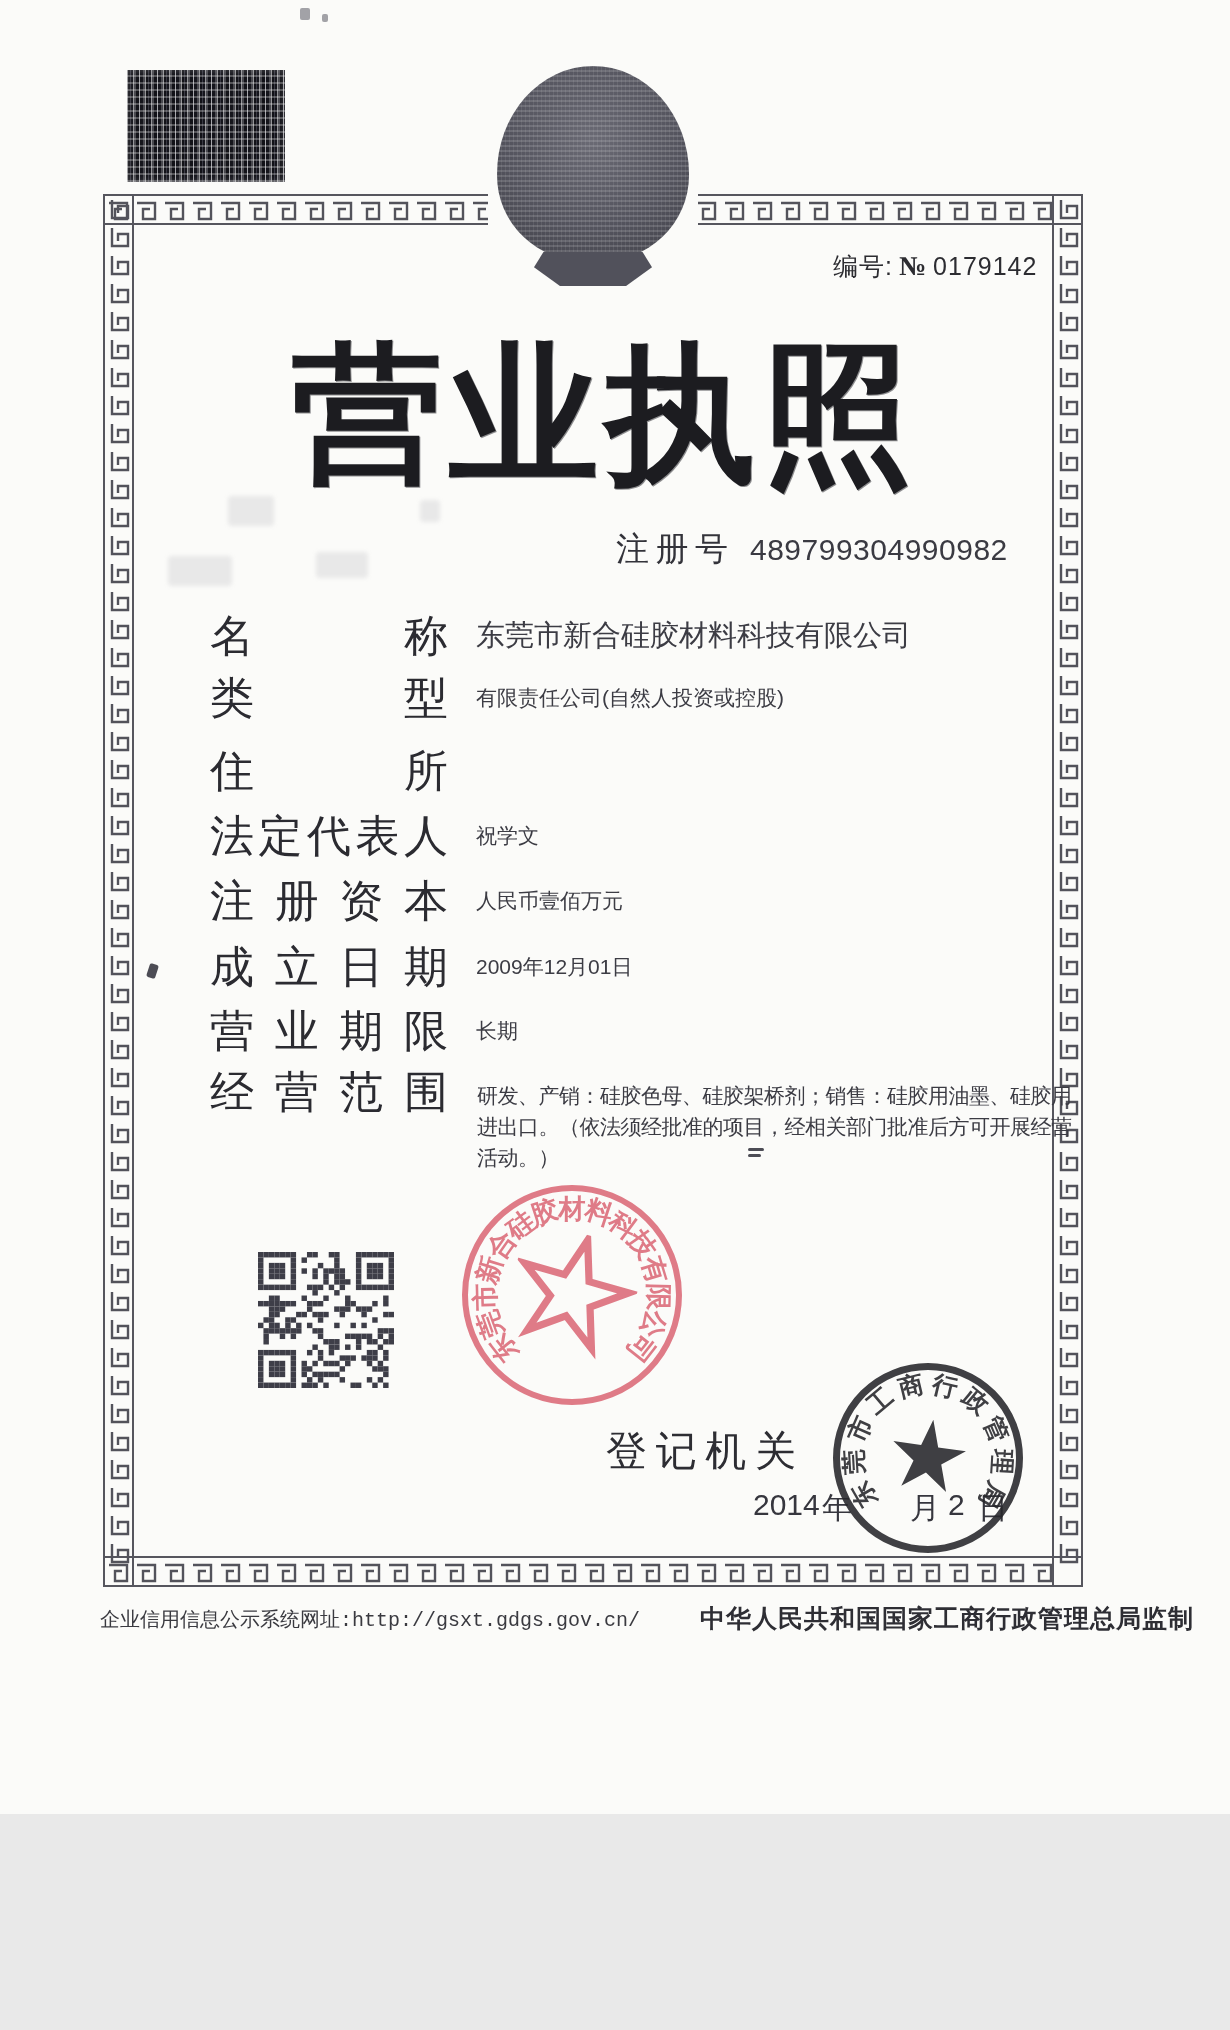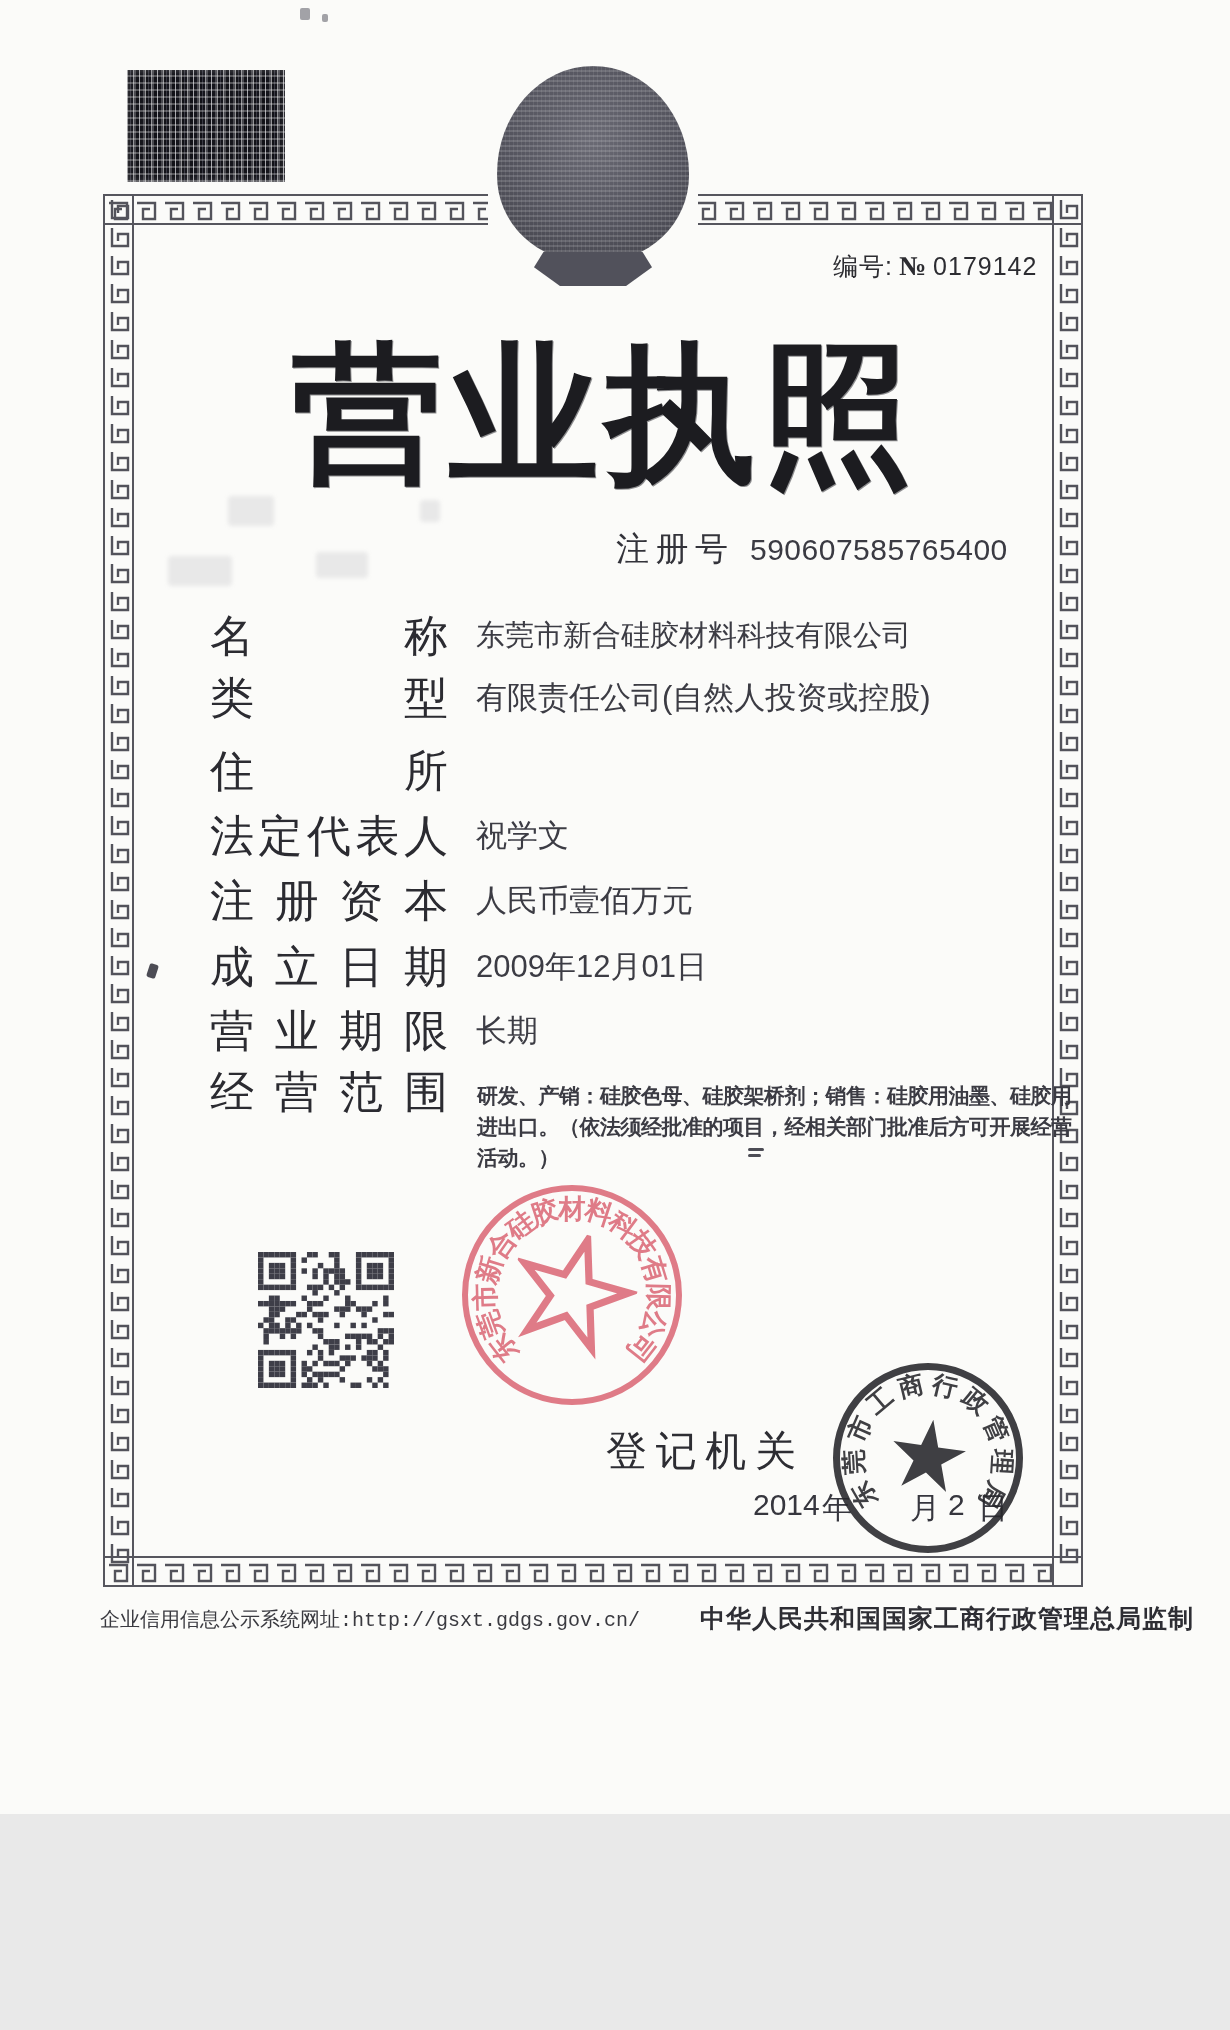--- a/index.html
+++ b/index.html
@@ -46,24 +46,24 @@
     font-size:150px;line-height:1.05;font-weight:900;color:#1c1c20;
     text-shadow:1px 1px 0 rgba(30,30,35,.5)}
   .regno{position:absolute;left:616px;top:527px;display:flex;align-items:baseline;white-space:nowrap}
   .regno .lab{width:112px;display:flex;justify-content:space-between;font-size:33px;color:#33333a;font-weight:500}
   .regno .num{margin-left:22px;font-size:30px;letter-spacing:.5px;color:#3a3a42;font-weight:500}
 
   
   .row{position:absolute;left:210px;display:flex;align-items:center;height:50px;white-space:nowrap}
   .row .lab{width:238px;display:flex;justify-content:space-between;font-size:44px;line-height:1;
     color:#2b2b31;font-weight:500}
-  .row .val{margin-left:28px;font-size:31px;color:#3c3c44;font-weight:500}
+  .row .val{margin-left:28px;font-size:21px;color:#3c3c44;font-weight:500}
   .row.addr .val{font-size:28px}
   .scope{position:absolute;left:477px;top:1080px;width:600px;font-size:21px;letter-spacing:-0.5px;
-    line-height:31px;color:#3b3b43;font-weight:700}
+    line-height:31px;color:#3b3b43;font-weight:400}
 
   
   .qr{position:absolute;left:258px;top:1252px;width:136px;height:136px}
 
   
   .seal{position:absolute;border-radius:50%;box-sizing:border-box}
   .seal .char{position:absolute;transform-origin:center;line-height:1;font-weight:600;white-space:pre}
   .seal svg{position:absolute;left:50%;top:50%}
   #companySeal{left:462px;top:1185px;width:220px;height:220px;border:6px solid #d9606f;opacity:.82;z-index:6;filter:blur(.3px)}
   #registrarSeal{left:833px;top:1363px;width:190px;height:190px;border:7px solid #26262a;opacity:.88;z-index:6}
@@ -128,21 +128,21 @@
     <span>执</span>
     <span>照</span>
   </div>
 
   <div class="regno">
     <span class="lab">
       <span>注</span>
       <span>册</span>
       <span>号</span>
     </span>
-    <span class="num">590607585765400</span>
+    <span class="num">489799304990982</span>
   </div>
 
   <div class="row" style="top:611px">
     <span class="lab">
       <span>名</span>
       <span>称</span>
       </span>
     <span class="val" style="font-size:29px">东莞市新合硅胶材料科技有限公司</span>
   </div>
   <div class="row" style="top:673px">

